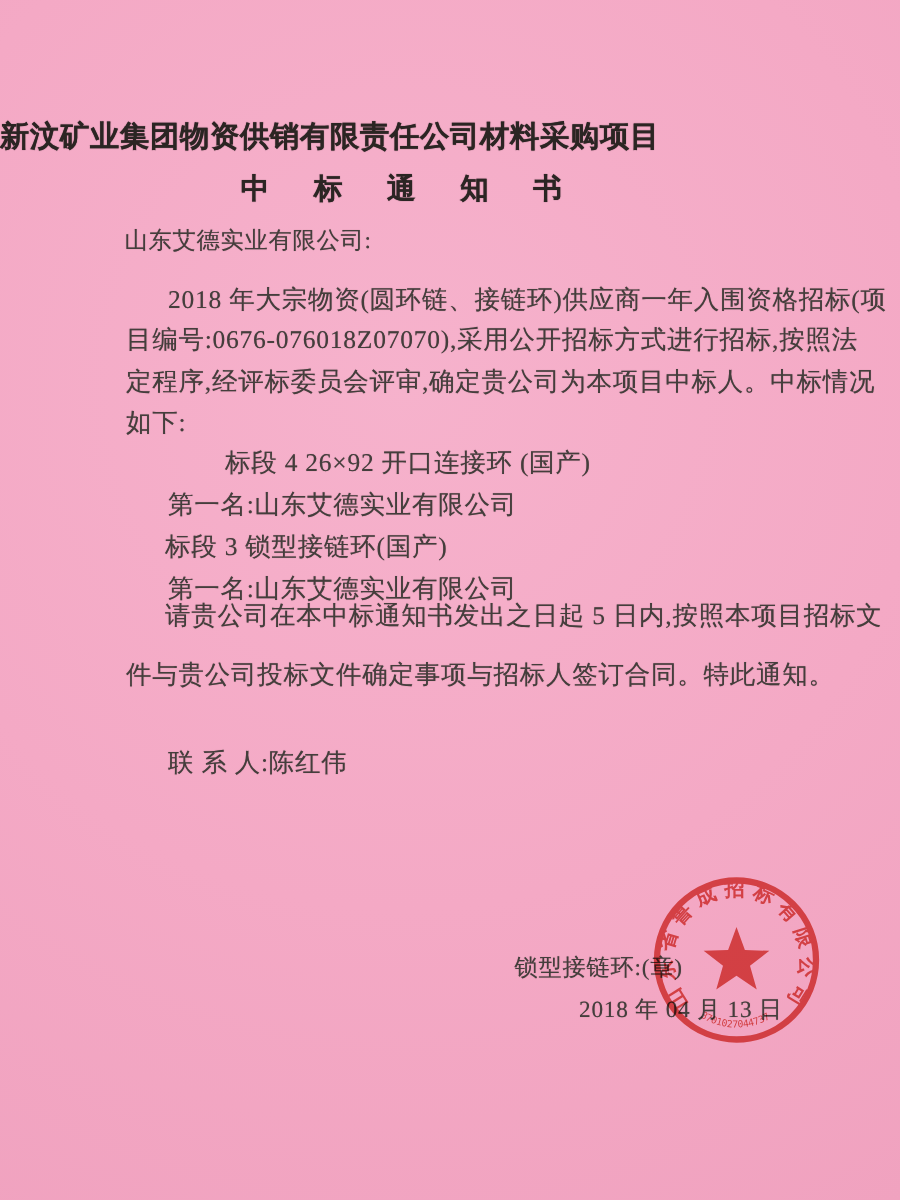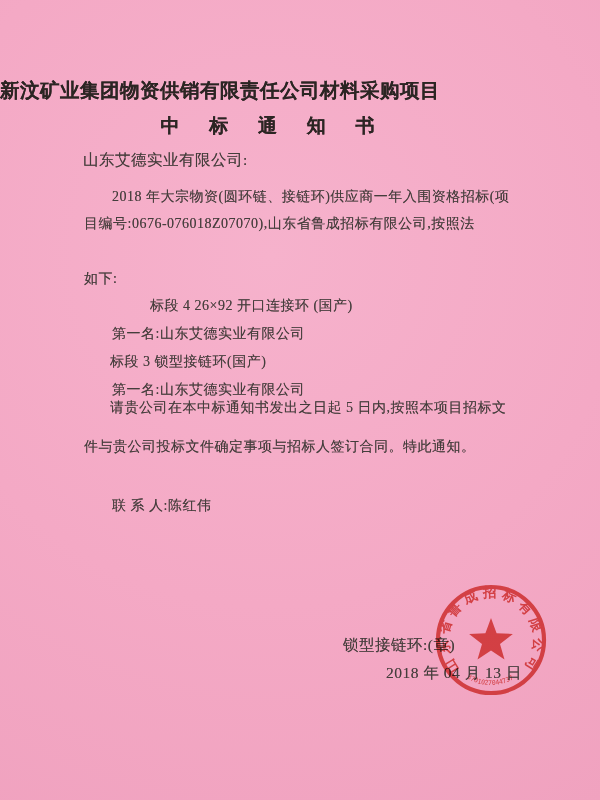--- a/index.html
+++ b/index.html
@@ -8,21 +8,21 @@
     font-family:"Liberation Serif","DejaVu Serif",serif;
     background:#f4aac6;
   }
   .page{
     position:relative;width:600px;height:800px;
     background:radial-gradient(circle at 45% 32%, #f6b2cc 0%, #f4a9c5 55%, #f0a2bf 100%);
     color:#423c3a;
   }
   .line{
     position:absolute;
-    font-size:14px;
+    font-size:17px;
     letter-spacing:0.5px;
     white-space:nowrap;
     color:#443e3c;
     text-shadow:0 0 0.5px rgba(60,45,45,.55);
   }
   .title1{
     top:77px;left:0;width:600px;
     font-size:19.5px;font-weight:bold;color:#2b2523;
     letter-spacing:0.5px;text-shadow:0 0 0.6px rgba(30,20,20,.8);
   }
@@ -55,21 +55,22 @@
 <body>
 
 <div class="page">
 
   <div class="line title1">新汶矿业集团物资供销有限责任公司材料采购项目</div>
   <div class="line title2">中 标 通 知 书</div>
 
   <div class="line l-addressee">山东艾德实业有限公司:</div>
 
   <div class="line l-p1-0">2018 年大宗物资(圆环链、接链环)供应商一年入围资格招标(项</div>
-  <div class="line l-p1-1">目编号:0676-076018Z07070),山东省鲁成招标有限公司,按照法</div>
+  <div class="line l-p1-1">目编号:0676-076018Z07070),采用公开招标方式进行招标,按照法</div>
+  <div class="line l-p1-2">定程序,经评标委员会评审,确定贵公司为本项目中标人。中标情况</div>
   <div class="line l-p1-3">如下:</div>
 
   <div class="line l-lot4">标段 4 26×92 开口连接环 (国产)</div>
   <div class="line l-win4">第一名:山东艾德实业有限公司</div>
   <div class="line l-lot5">标段 3 锁型接链环(国产)</div>
   <div class="line l-win5">第一名:山东艾德实业有限公司</div>
 
   <div class="line l-p2-0">请贵公司在本中标通知书发出之日起 5 日内,按照本项目招标文</div>
   <div class="line l-contact-person">联 系 人:陈红伟</div>
 

